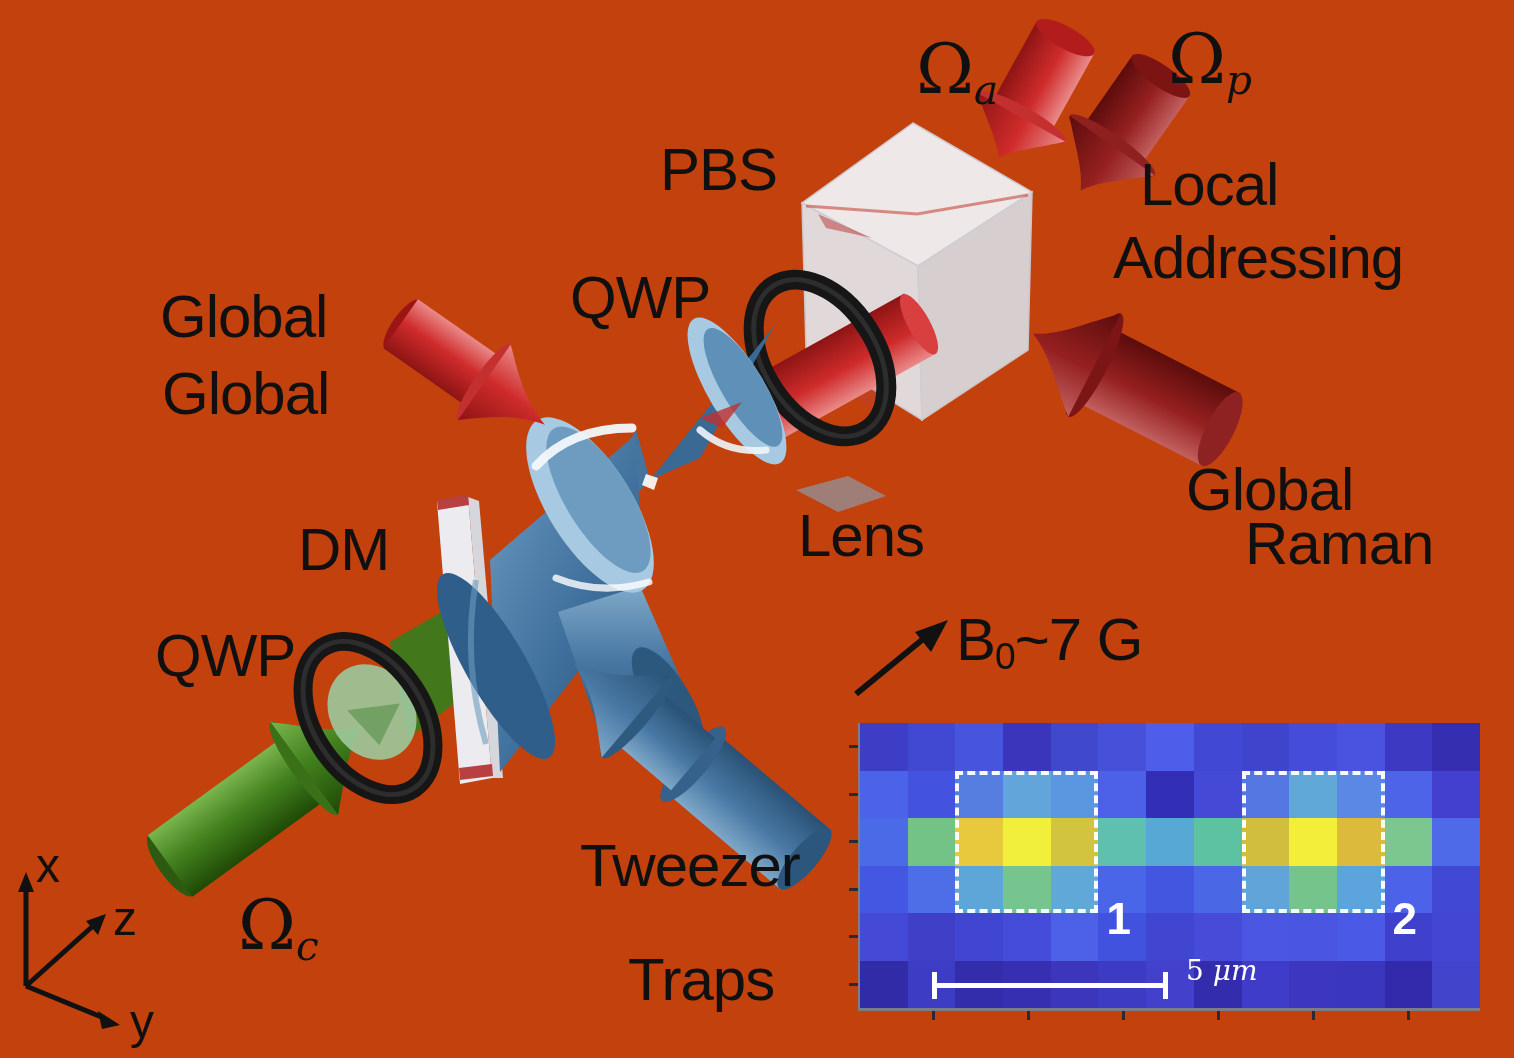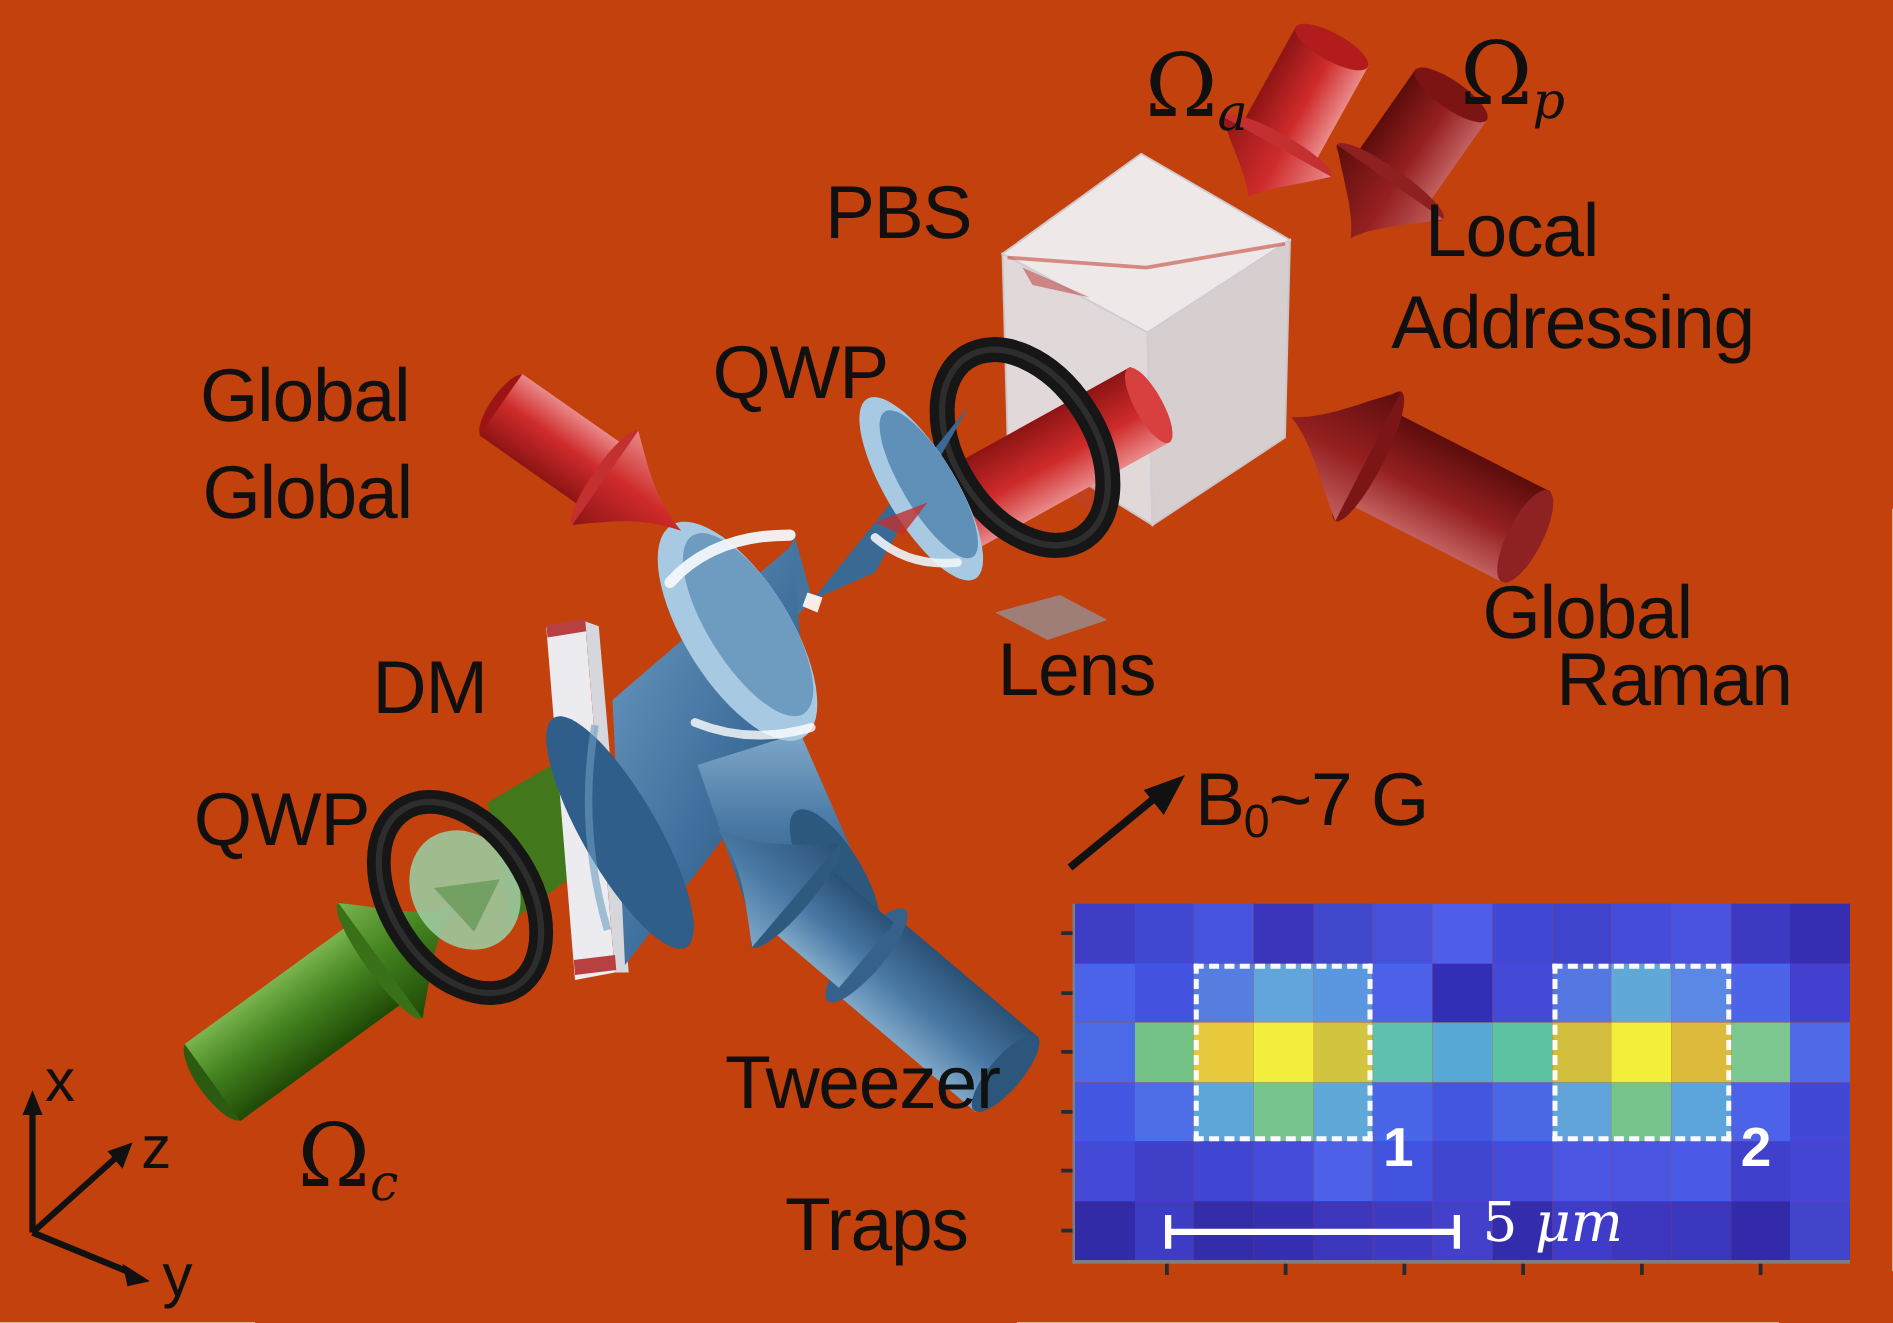--- a/index.html
+++ b/index.html
@@ -41,21 +41,21 @@
   .hm-tick-bottom{position:absolute;width:3px;height:9px;background:#2a2a33;bottom:-12px;}
   .scalebar{
     position:absolute;left:72px;top:260px;width:236px;height:5px;background:#fff;
   }
   .scalebar::before,.scalebar::after{
     content:"";position:absolute;top:-11px;width:5px;height:27px;background:#fff;
   }
   .scalebar::before{left:0;}
   .scalebar::after{right:0;}
   .scalebar-label{
-    position:absolute;left:326px;top:234px;color:#fff;font-size:44px;line-height:1;
+    position:absolute;left:326px;top:234px;color:#fff;font-size:28px;line-height:1;
     font-family:"DejaVu Serif",serif;
   }
   .scalebar-label .unit{font-style:italic;}
 </style>
 </head>
 <body>
 
 <div class="stage">
 
 <svg width="1514" height="1058" viewBox="0 0 1514 1058">

